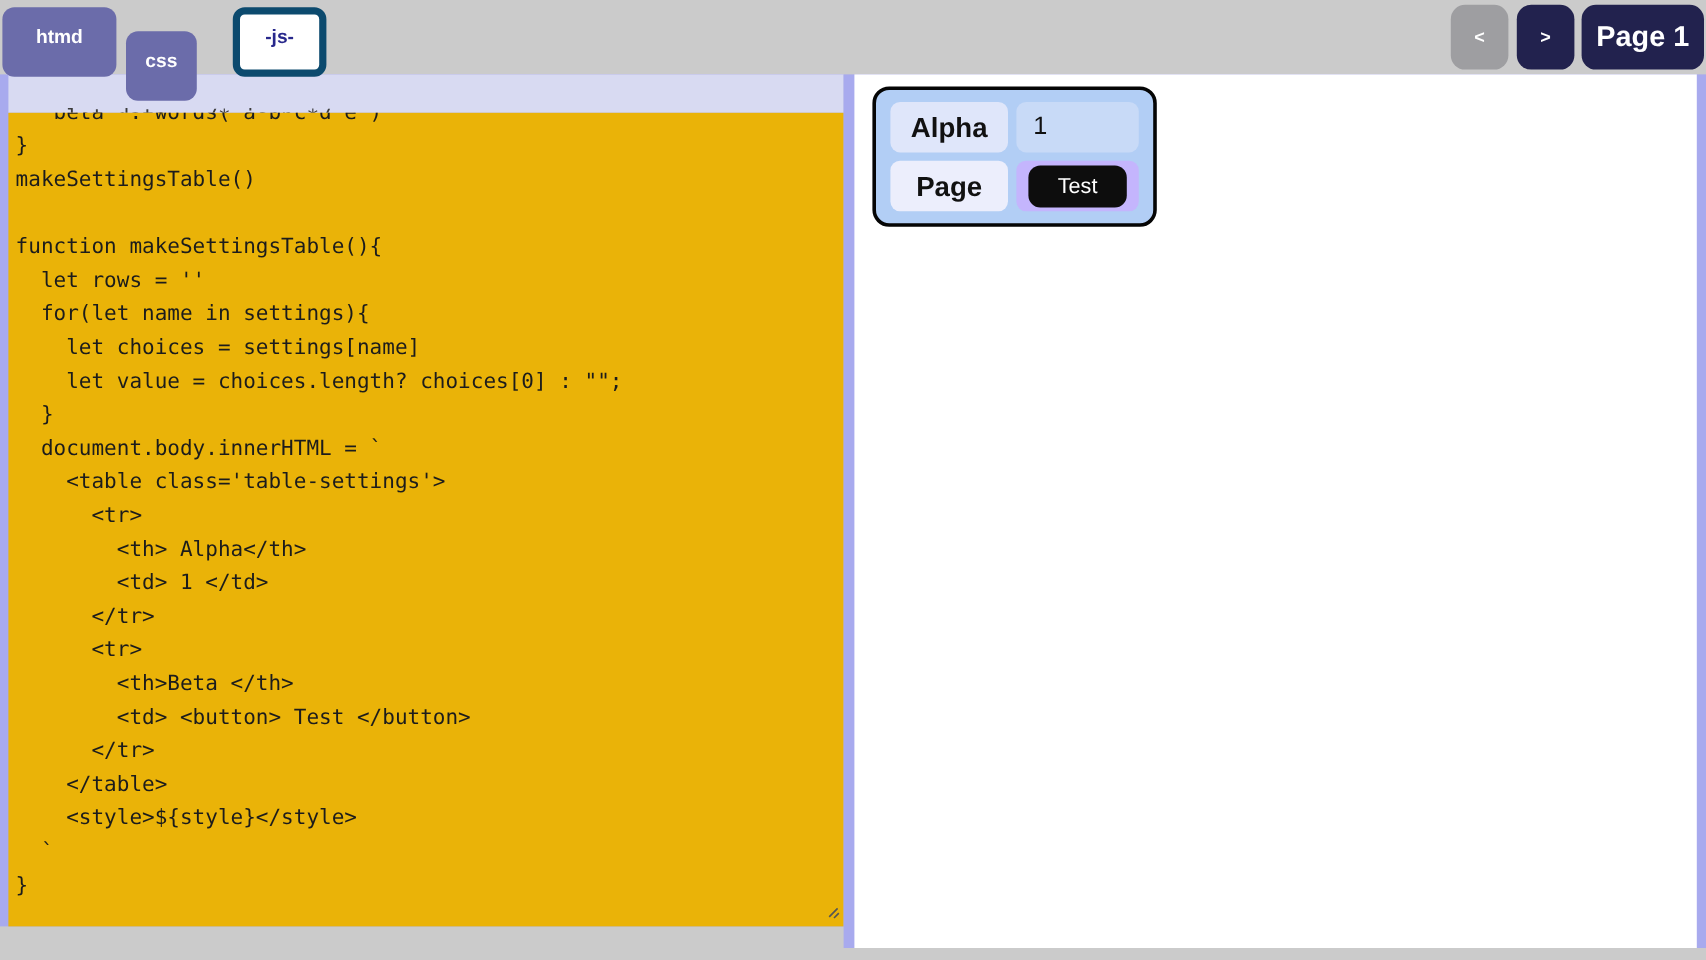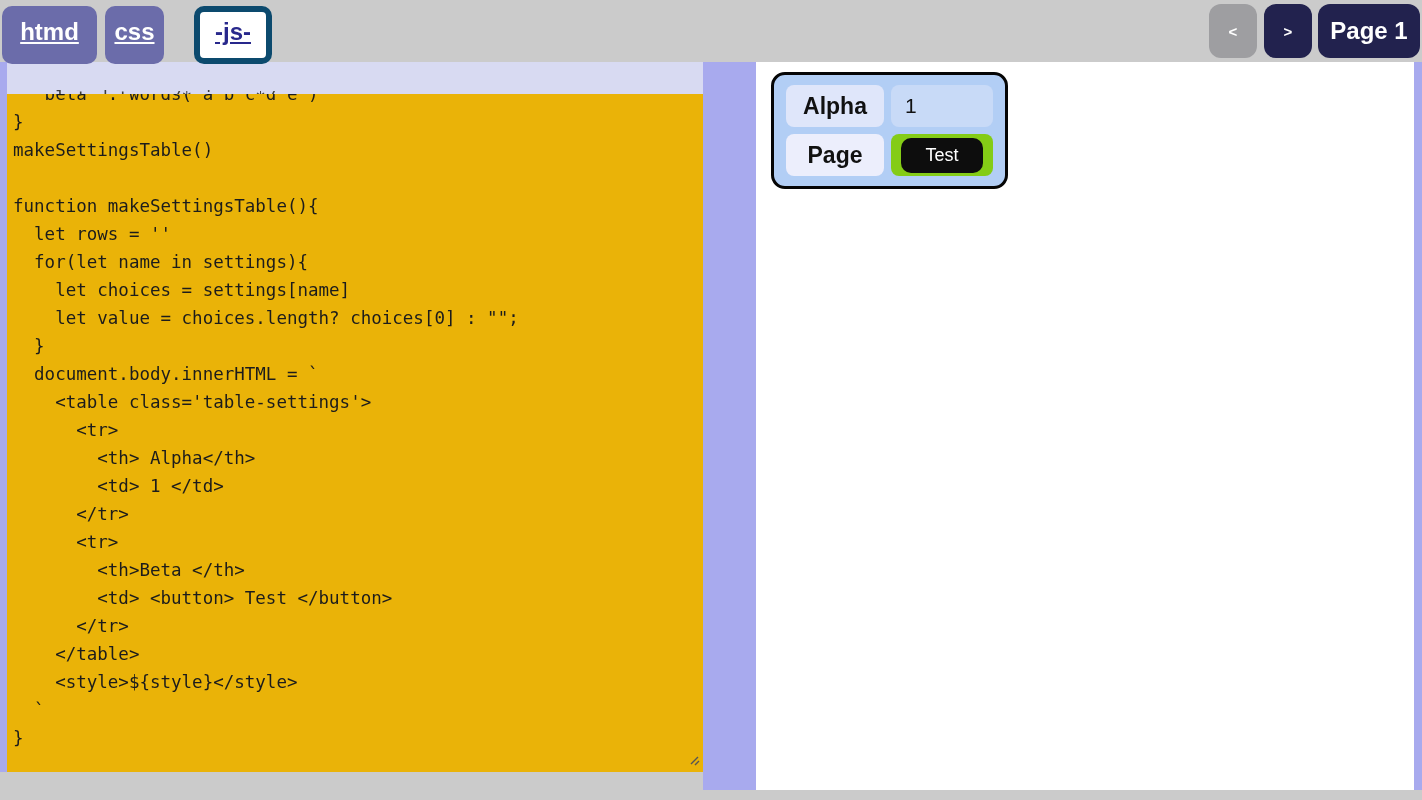--- a/index.html
+++ b/index.html
@@ -3,30 +3,29 @@
 <meta charset="utf-8">
 <style>
   * { margin:0; padding:0; box-sizing:border-box; }
   html,body { width:1422px; height:800px; overflow:hidden; }
   body { background:#cbcbcb; font-family:"Liberation Sans", sans-serif; position:relative; }
 
   
   .topbar { position:absolute; left:0; top:0; width:1422px; height:62px; z-index:3; }
   .tab {
     position:absolute; top:6px; height:58px; border-radius:10px;
-    background:#6b6caa; color:#ffffff; font-weight:bold; font-size:24px;
+    background:#6b6caa; color:#ffffff; font-weight:bold; font-size:16px;
     display:flex; align-items:center; justify-content:center; cursor:pointer;
     padding-bottom:6px;
-    text-decoration:underline;
   }
   .tab.active {
     background:#ffffff; border:6px solid #0c4a6e; color:#28288c; z-index:4;
   }
   .tab-htmd { left:2px;  width:95px; }
-  .tab-css  { left:105px; width:59px; }
+  .tab-css  { left:105px; width:59px;margin-top:20px; }
   .tab-js   { left:194px; width:78px; }
   .tab-json { left:281px; width:91px; }
 
   .navbtn {
     position:absolute; top:4px; height:54px; border-radius:12px; border:none;
     color:#ffffff; font-family:"Liberation Sans", sans-serif; font-weight:bold;
     display:flex; align-items:center; justify-content:center; cursor:pointer;
   }
   .btn-prev { left:1209px; width:48px; background:#9e9ea1; font-size:15px; }
   .btn-next { left:1264px; width:48px; background:#22224e; font-size:15px; }
@@ -56,36 +55,36 @@
   .grip svg { display:block; }
   .grip1 { right:3px; bottom:3px; }
   .grip2 { right:3px; bottom:6px; }
 
   
   .preview-col {
     position:absolute; left:703px; top:62px; width:719px; height:728px;
     background:#a8aaee;
   }
   .preview-page {
-    position:absolute; left:9px; right:8px; top:0; bottom:0; background:#ffffff;margin-left:44px;
+    position:absolute; left:9px; right:8px; top:0; bottom:0; background:#ffffff;
   }
   .settings-card {
     position:absolute; left:15px; top:10px;
     background:#b2cef5; border:3px solid #050505; border-radius:14px;
     padding:10px 12px;
     display:grid; grid-template-columns:98px 102px; gap:7px;
   }
   .cell {
     height:42px; border-radius:8px; display:flex; align-items:center;
   }
   .cell-th { justify-content:center; font-weight:bold; font-size:23px; color:#111; }
   .cell-alpha { background:#dfe6fa; }
   .cell-beta  { background:#eceefc; }
   .cell-val   { background:#c8daf7; font-size:21px; color:#111; padding-left:14px; }
-  .cell-btn   { background:#84cc16; justify-content:center; }
+  .cell-btn   { background:#c4b5fd; justify-content:center; }
   .test-btn {
     background:#0d0d0d; color:#ffffff; border:none; border-radius:10px;
     font-family:"Liberation Sans", sans-serif; font-size:18px;
     padding:7px 24px; cursor:pointer;
   }
 </style>
 </head>
 <body>
 
 <div class="topbar">

